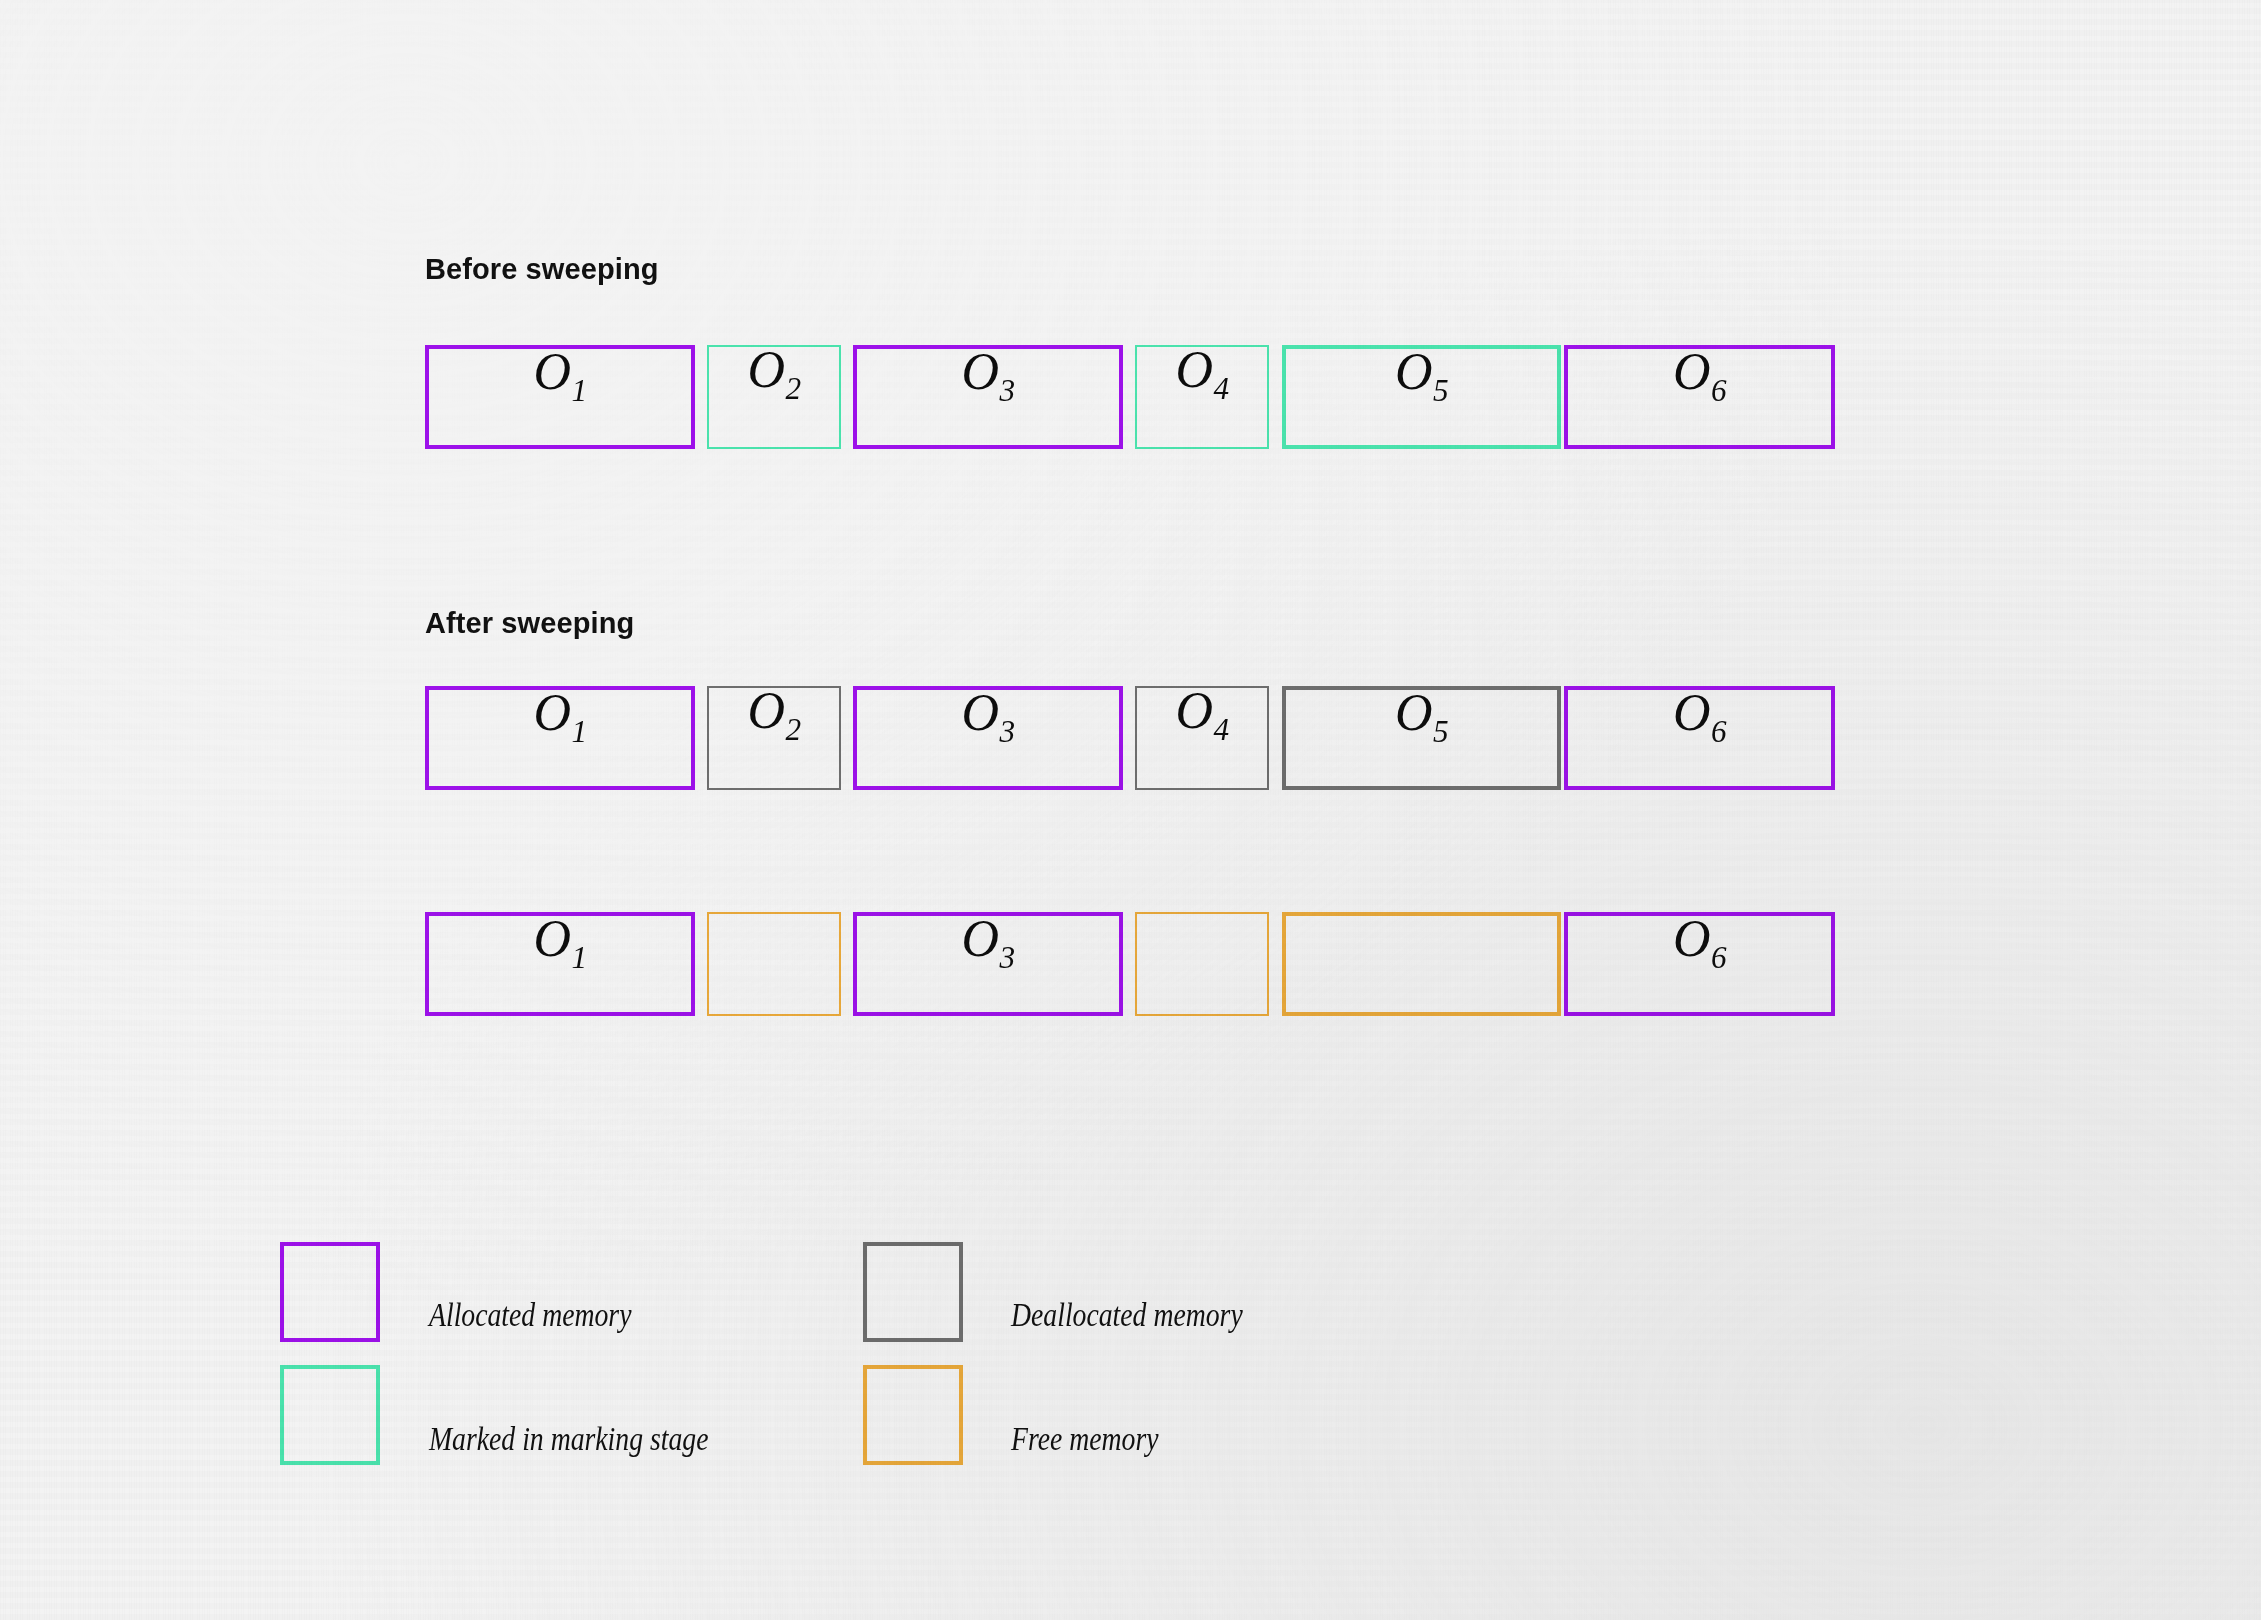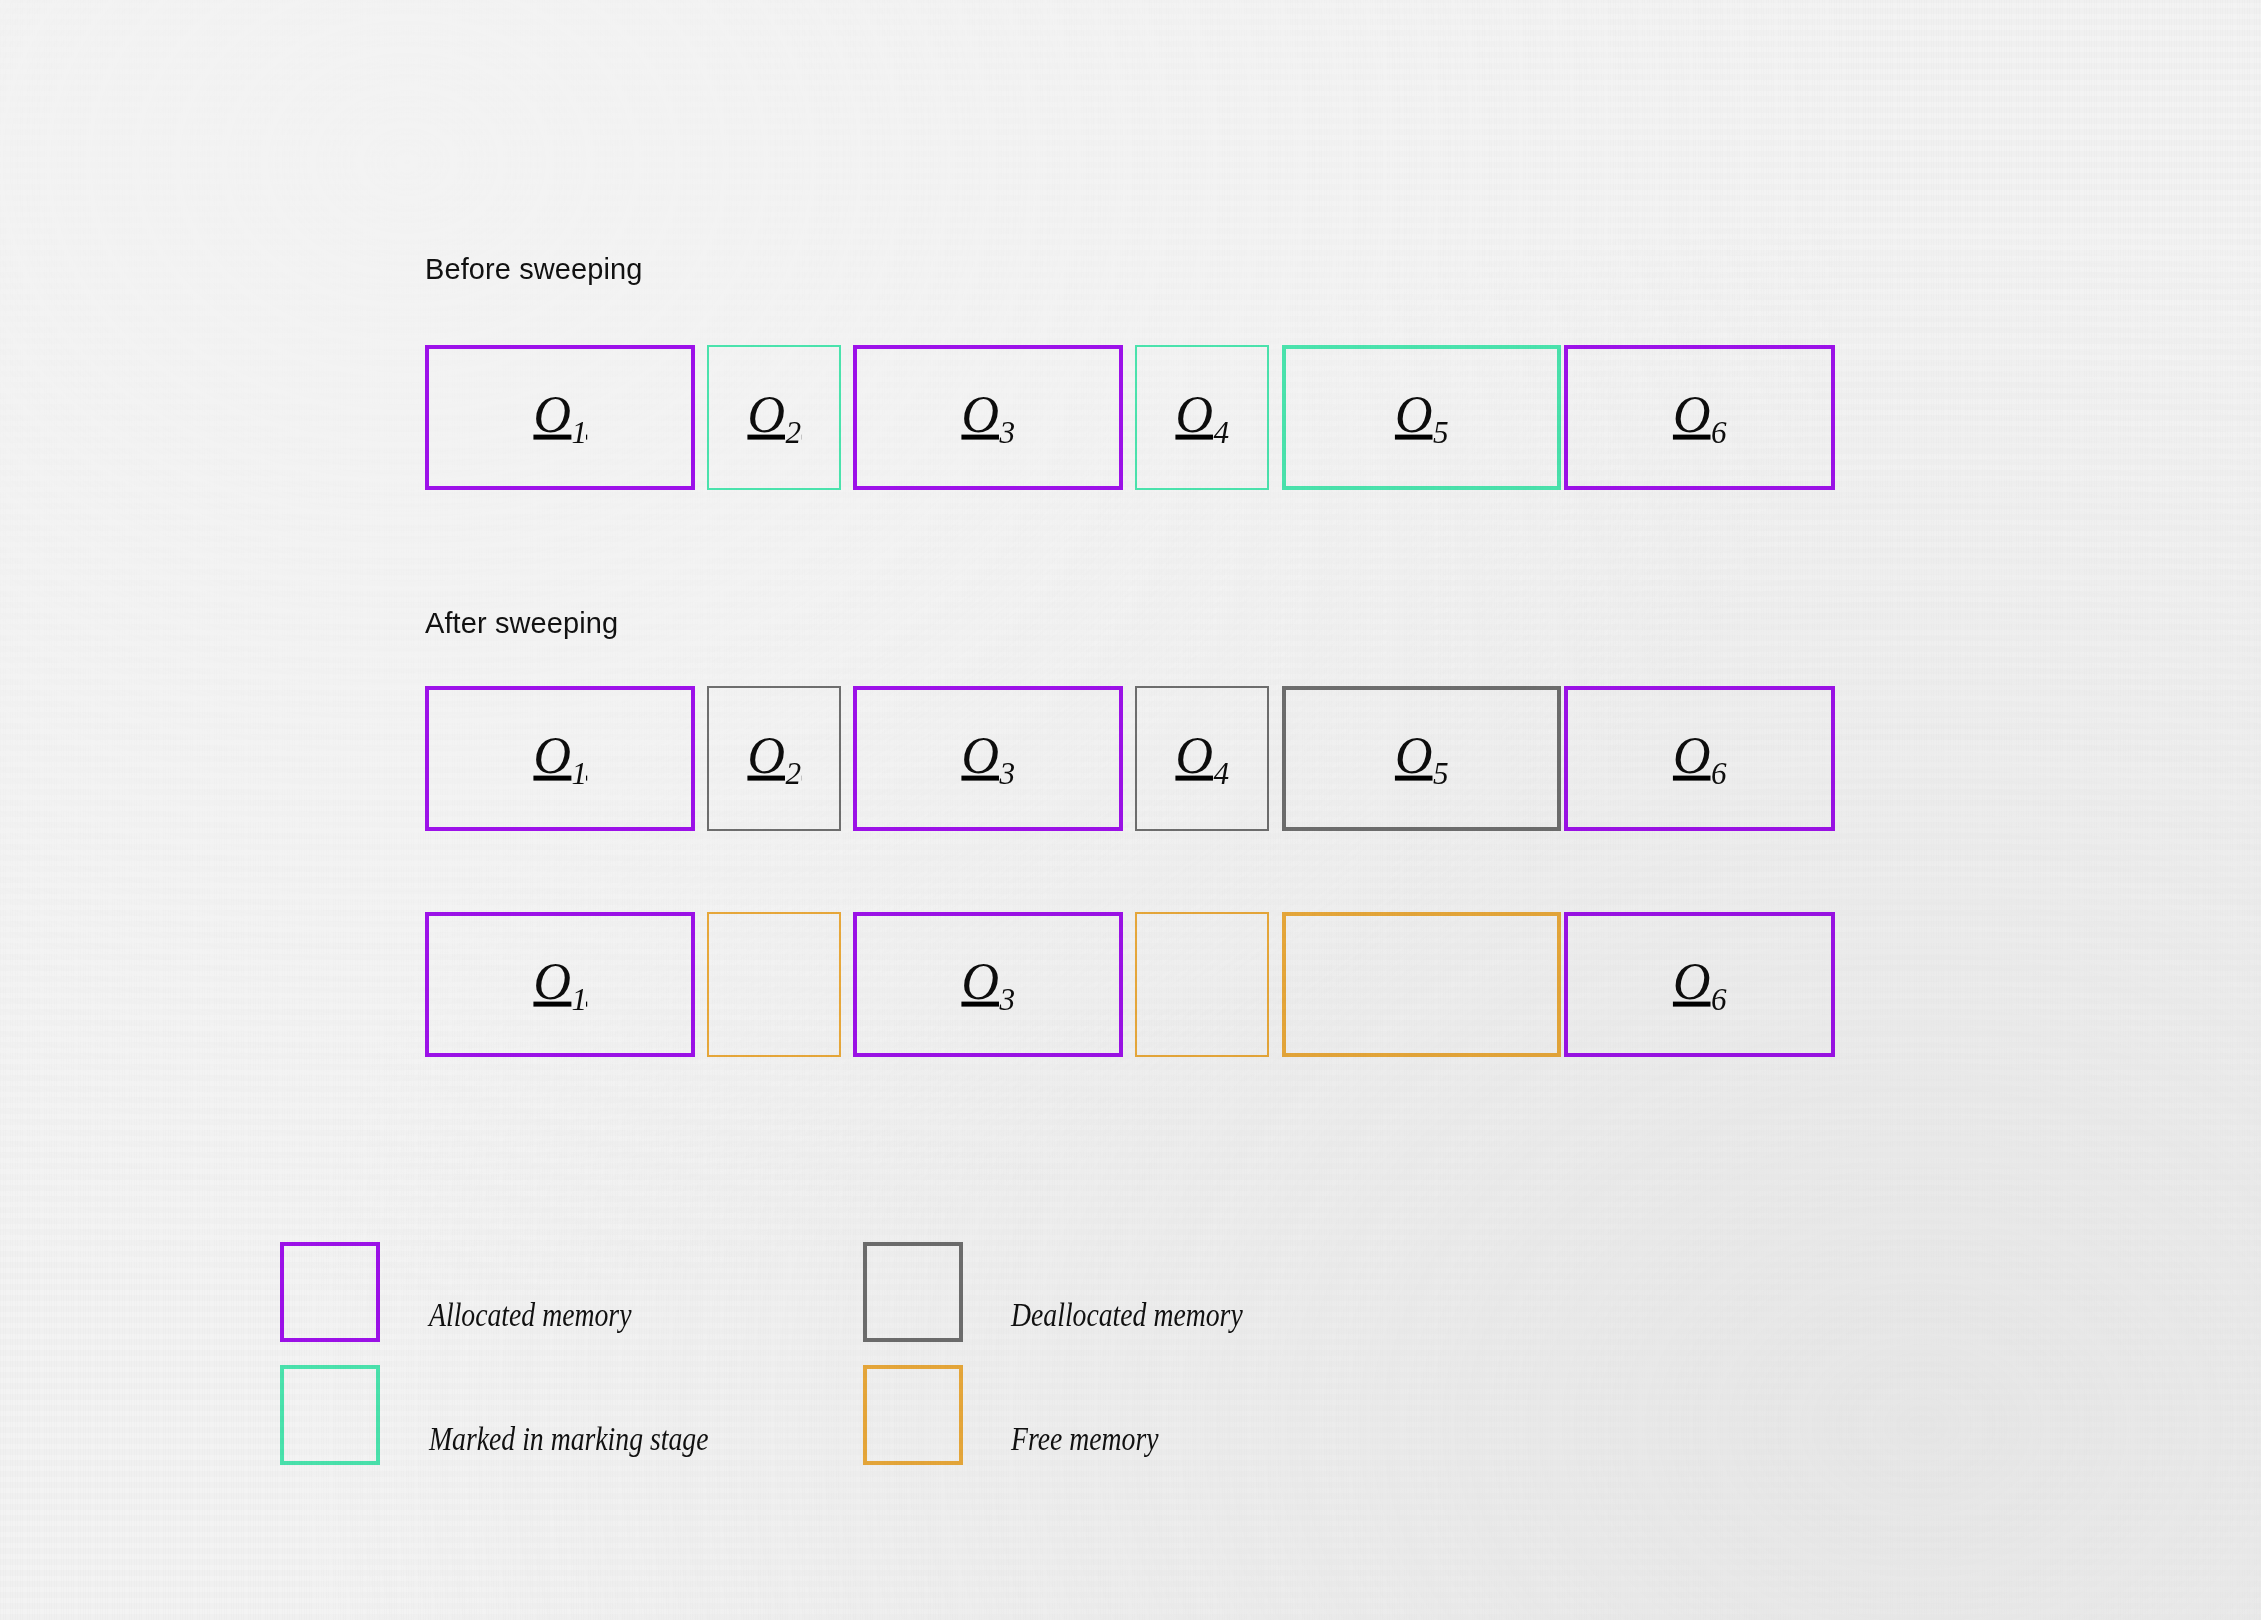--- a/index.html
+++ b/index.html
@@ -34,43 +34,42 @@
     position: absolute;
     inset: 0;
     z-index: 10;
   }
 
   
   .section-title {
     position: absolute;
     font-family: "Liberation Sans", sans-serif;
     font-size: 29px;
-    font-weight: 400;
+    font-weight: 700;
     color: #111111;
     letter-spacing: 0.1px;
     white-space: nowrap;
   }
 
   
   .row {
     position: absolute;
     height: 140px;
   }
   .block {
     position: absolute;
     top: 0;
-    height: 145px;
+    height: 104px;
     box-sizing: border-box;
     border-style: solid;
     border-width: 4px;
     background: transparent;
     display: flex;
-    align-items: center;
+    align-items: flex-start;
     justify-content: center;
-    text-decoration: underline;
   }
   .block.thin { border-width: 2.8px; }
 
   .block-label {
     font-family: "Liberation Serif", "DejaVu Serif", serif;
     font-style: italic;
     font-size: 52px;
     color: #0d0d0d;
     line-height: 1;
     display: inline-block;

